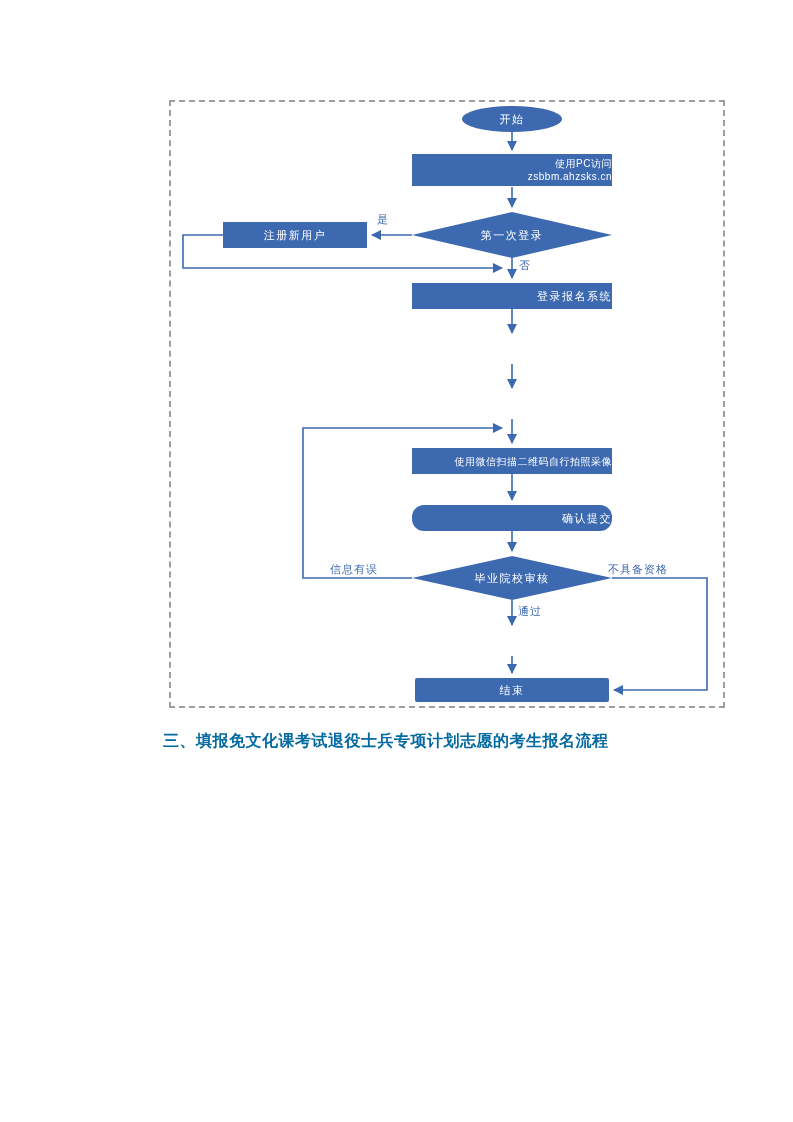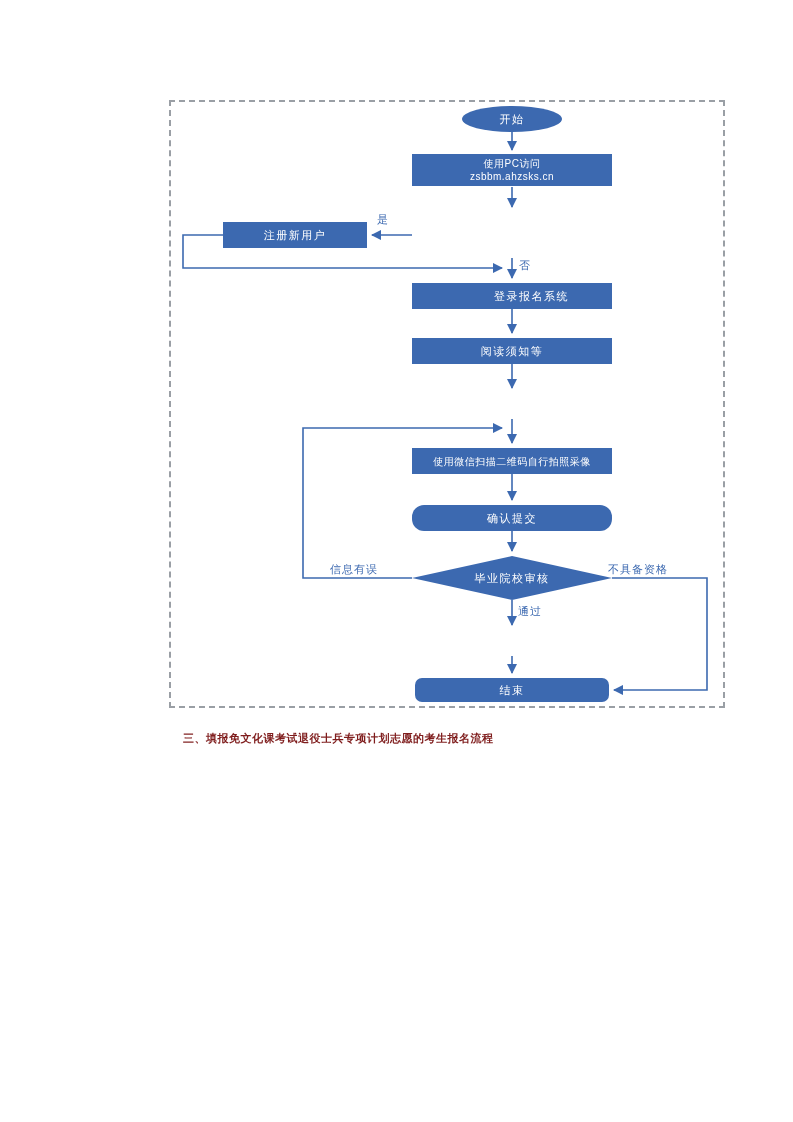--- a/index.html
+++ b/index.html
@@ -11,32 +11,32 @@
     position: absolute; left: 122px; top: 100px; width: 556px; height: 608px;
     border: 2px dashed var(--frame, #9a9fa5); box-sizing: border-box; background: #fff;
   }
   .connectors { position: absolute; left: 0; top: 0; width: 793px; height: 1122px; pointer-events: none; }
   .connectors path { stroke: var(--connector, #3c69b0); stroke-width: 1.6; fill: none; }
   .node {
     position: absolute; display: flex; align-items: center; justify-content: center;
     flex-direction: column; text-align: center; background: var(--node, #3c69b0);
     color: #ffffff; font-size: 11px; letter-spacing: 1.5px; box-sizing: border-box; line-height: 1.3;
   }
-  .rect    { width: 200px; height: 26px; }
+  .rect    { width: 200px; height: 26px; align-items: flex-end; }
   .ellipse { border-radius: 50%; }
-  .stadium { border-radius: 7px; }
+  .stadium { border-radius: 2px; }
   .diamond { clip-path: polygon(50% 0, 100% 50%, 50% 100%, 0 50%); }
   .small   { font-size: 10px; letter-spacing: 0.5px; }
   .edge-label {
     position: absolute; color: var(--connector, #3c69b0);
     font-size: 11px; letter-spacing: 1px; white-space: nowrap;
   }
   .heading {
-    position: absolute; left: 136px; top: 731px; width: 560px;
-    font-size: 11px; font-weight: bold; color: #7f1d1d; letter-spacing: 0.5px;
+    position: absolute; left: 116px; top: 731px; width: 560px;
+    font-size: 16px; font-weight: bold; color: #0369a1; letter-spacing: 0.5px;
   }
 </style>
 </head>
 <body>
 
 <div class="page">
 
   <div class="flow-frame"></div>
 
   <svg class="connectors" viewBox="0 0 793 1122" xmlns="http://www.w3.org/2000/svg" aria-hidden="true">
@@ -63,32 +63,32 @@
 
   <div class="node ellipse" style="left:415px; top:106px; width:100px; height:26px;">
     <span>开始</span>
   </div>
 
   <div class="node rect small" style="left:365px; top:154px; height:32px;">
     <span>使用PC访问</span>
     <span>zsbbm.ahzsks.cn</span>
   </div>
 
+  <div class="node diamond" style="left:365px; top:212px; width:200px; height:46px;">
+    <span>第一次登录</span>
+  </div>
 
   <div class="node" style="left:176px; top:222px; width:144px; height:26px;">
     <span>注册新用户</span>
   </div>
 
   <div class="node rect" style="left:365px; top:283px;padding-left:39px;">
     <span>登录报名系统</span>
   </div>
 
-  <div class="node rect" style="left:365px; top:338px;">
-    <span>阅读须知等</span>
-  </div>
 
 
   <div class="node rect small" style="left:365px; top:448px;">
     <span>使用微信扫描二维码自行拍照采像</span>
   </div>
 
   <div class="node rect" style="left:365px; top:505px;border-radius:12px;">
     <span>确认提交</span>
   </div>
 

